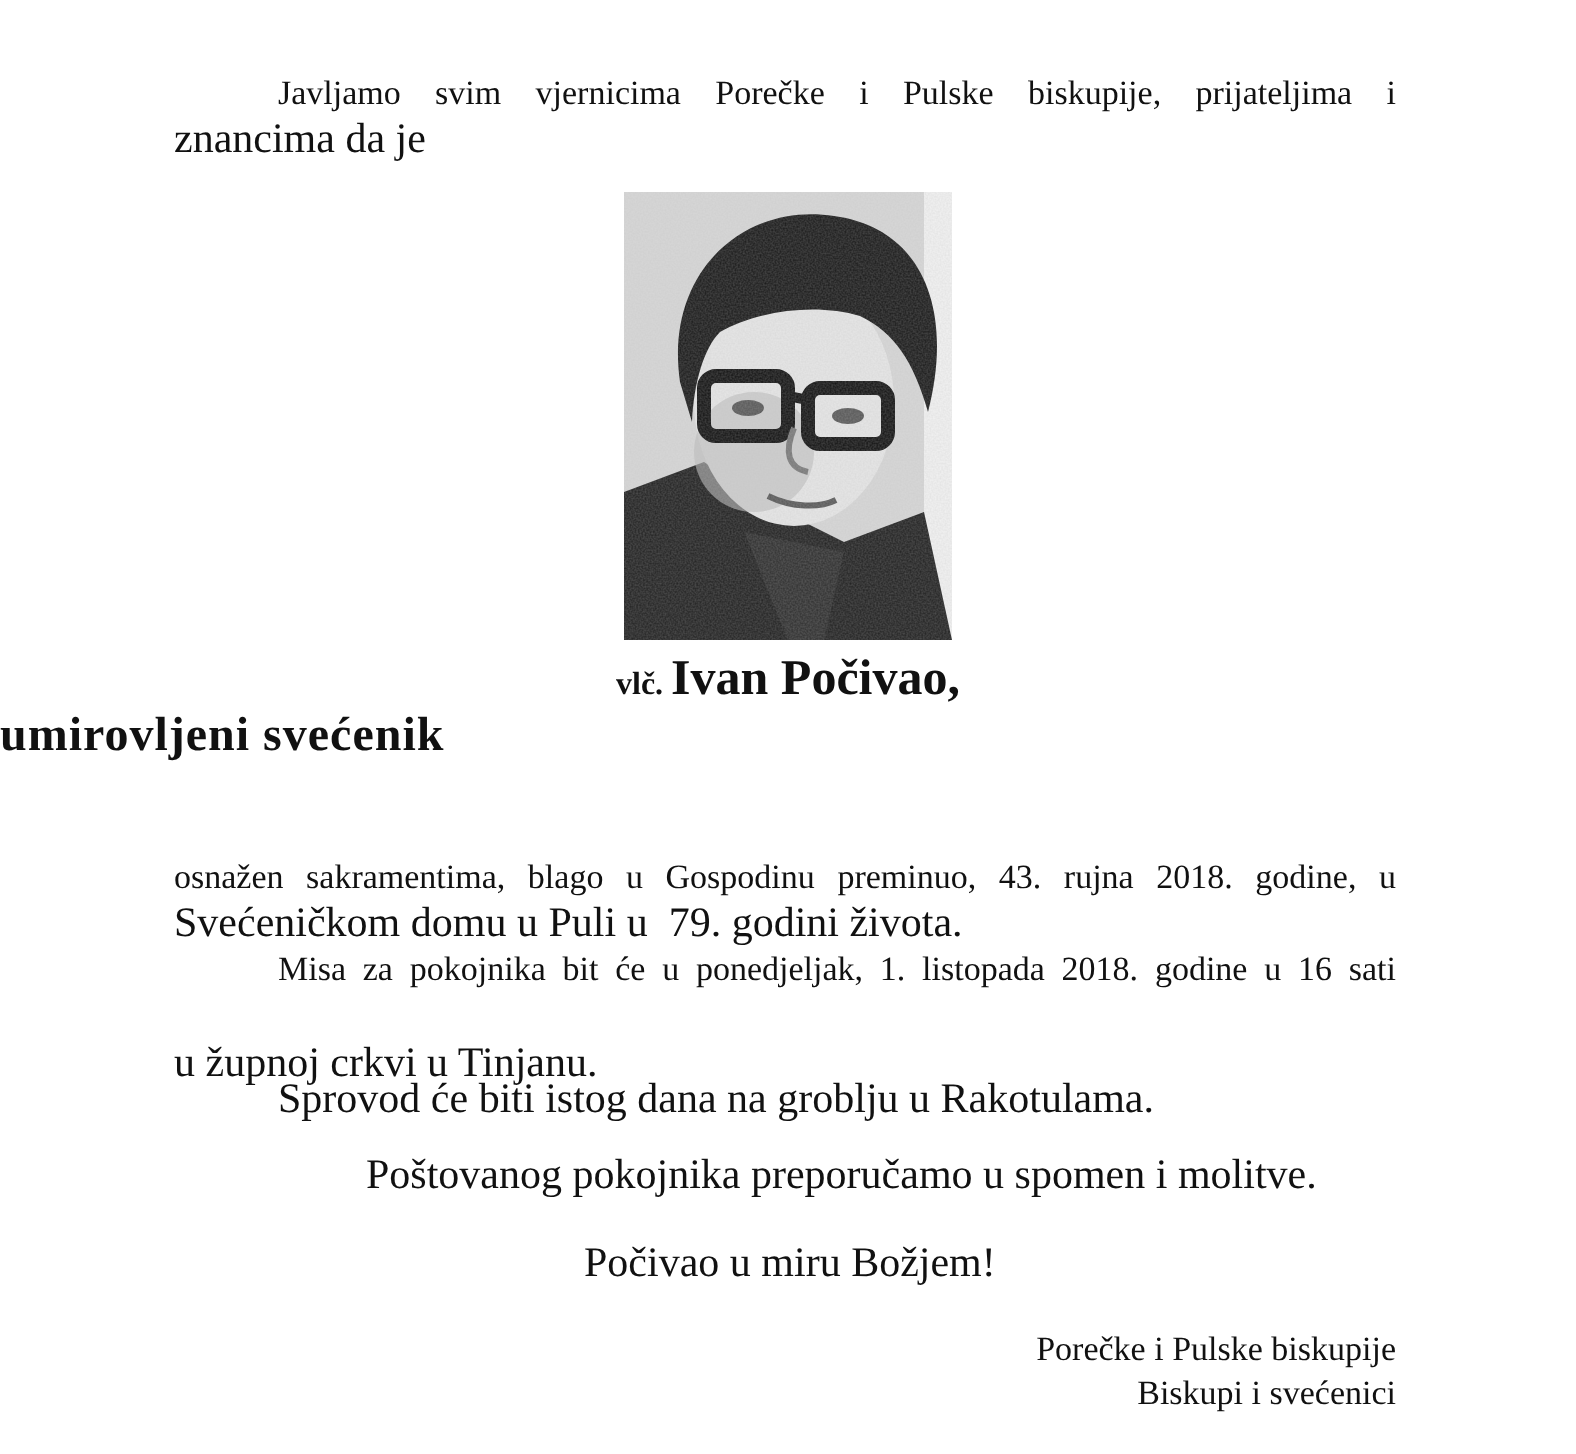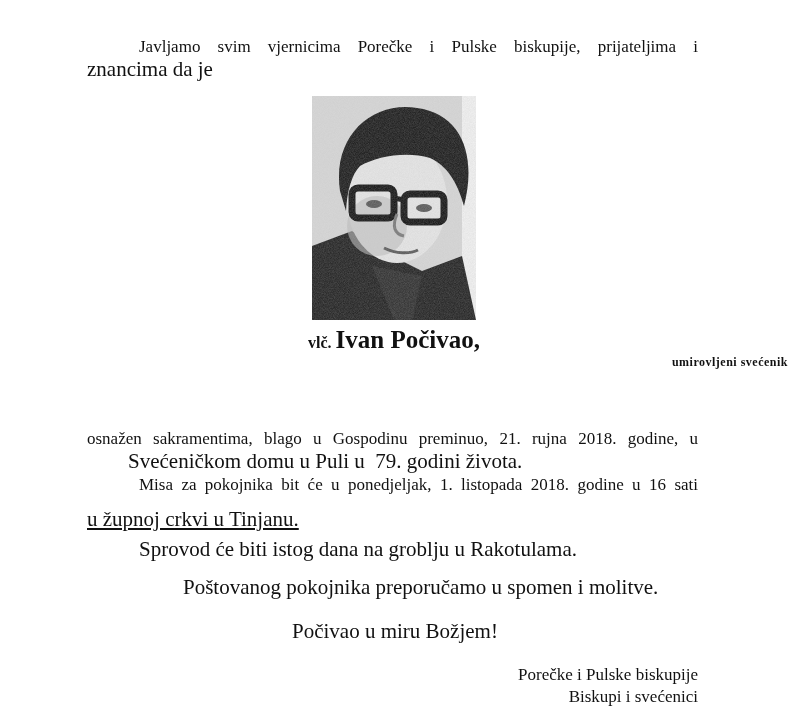--- a/index.html
+++ b/index.html
@@ -6,21 +6,21 @@
   body { width:788px; height:727px; position:relative; overflow:hidden;
          font-family:"Liberation Serif", "DejaVu Serif", serif; color:#111; }
   .para { position:absolute; left:87px; width:611px; font-size:17px; line-height:22px; text-align:justify; }
   .indent { text-indent:52px; }
   .just-last { text-align-last:justify; }
   .line { position:absolute; font-size:21px; line-height:22px; white-space:pre; }
   .photo { position:absolute; left:312px; top:96px; width:164px; height:224px; background:#fff; overflow:hidden; }
   .name { position:absolute; left:0; width:788px; text-align:center; font-weight:bold; }
   .name .title { font-size:16px; }
   .name .big { font-size:25px; }
-  .sub { position:absolute; left:0; width:788px; text-align:right; font-weight:bold; font-size:12px; letter-spacing:0.5px; }
+  .sub { position:absolute; left:0; width:788px; text-align:left; font-weight:bold; font-size:24px; letter-spacing:0.5px; }
   .right { position:absolute; right:90px; text-align:right; font-size:17px; line-height:22px; }
 </style>
 </head>
 <body>
 
 <div class="para indent just-last" style="top:36px;">Javljamo svim vjernicima Porečke i Pulske biskupije, prijateljima i</div>
 <div class="line" style="left:87px; top:58px;">znancima da je</div>
 
 <div class="photo">
   <svg width="164" height="224" viewBox="0 0 164 224">
@@ -54,25 +54,25 @@
     <rect width="164" height="224" filter="url(#grain)"></rect>
   </svg>
 </div>
 
 <div class="name" style="top:326px;">
   <span class="title">vlč.</span>
   <span class="big">Ivan Počivao,</span>
 </div>
 <div class="sub" style="top:355px;">umirovljeni svećenik</div>
 
-<div class="para just-last" style="top:428px;">osnažen sakramentima, blago u Gospodinu  preminuo, 21. rujna  2018. godine, u</div>
-<div class="line" style="left:87px; top:450px;margin-left:41px;">Svećeničkom domu u Puli u  79. godini života.</div>
+<div class="para just-last" style="top:428px;">osnažen sakramentima, blago u Gospodinu  preminuo, 43. rujna  2018. godine, u</div>
+<div class="line" style="left:87px; top:450px;">Svećeničkom domu u Puli u  79. godini života.</div>
 
 <div class="para indent just-last" style="top:474px;">Misa za pokojnika bit će u ponedjeljak, 1. listopada  2018. godine u 16 sati</div>
-<div class="line" style="left:87px; top:508px;text-decoration:underline;">u župnoj crkvi u Tinjanu.</div>
+<div class="line" style="left:87px; top:520px;">u župnoj crkvi u Tinjanu.</div>
 <div class="line" style="left:139px; top:538px;">Sprovod će biti istog dana na groblju u Rakotulama.</div>
 
 <div class="line" style="left:183px; top:576px;">Poštovanog pokojnika preporučamo u spomen i molitve.</div>
 <div class="line" style="left:292px; top:620px;text-align:right;">Počivao u miru Božjem!</div>
 
 <div class="right" style="top:664px;">
   <div>Porečke i Pulske biskupije</div>
   <div>Biskupi i svećenici</div>
 </div>
 

